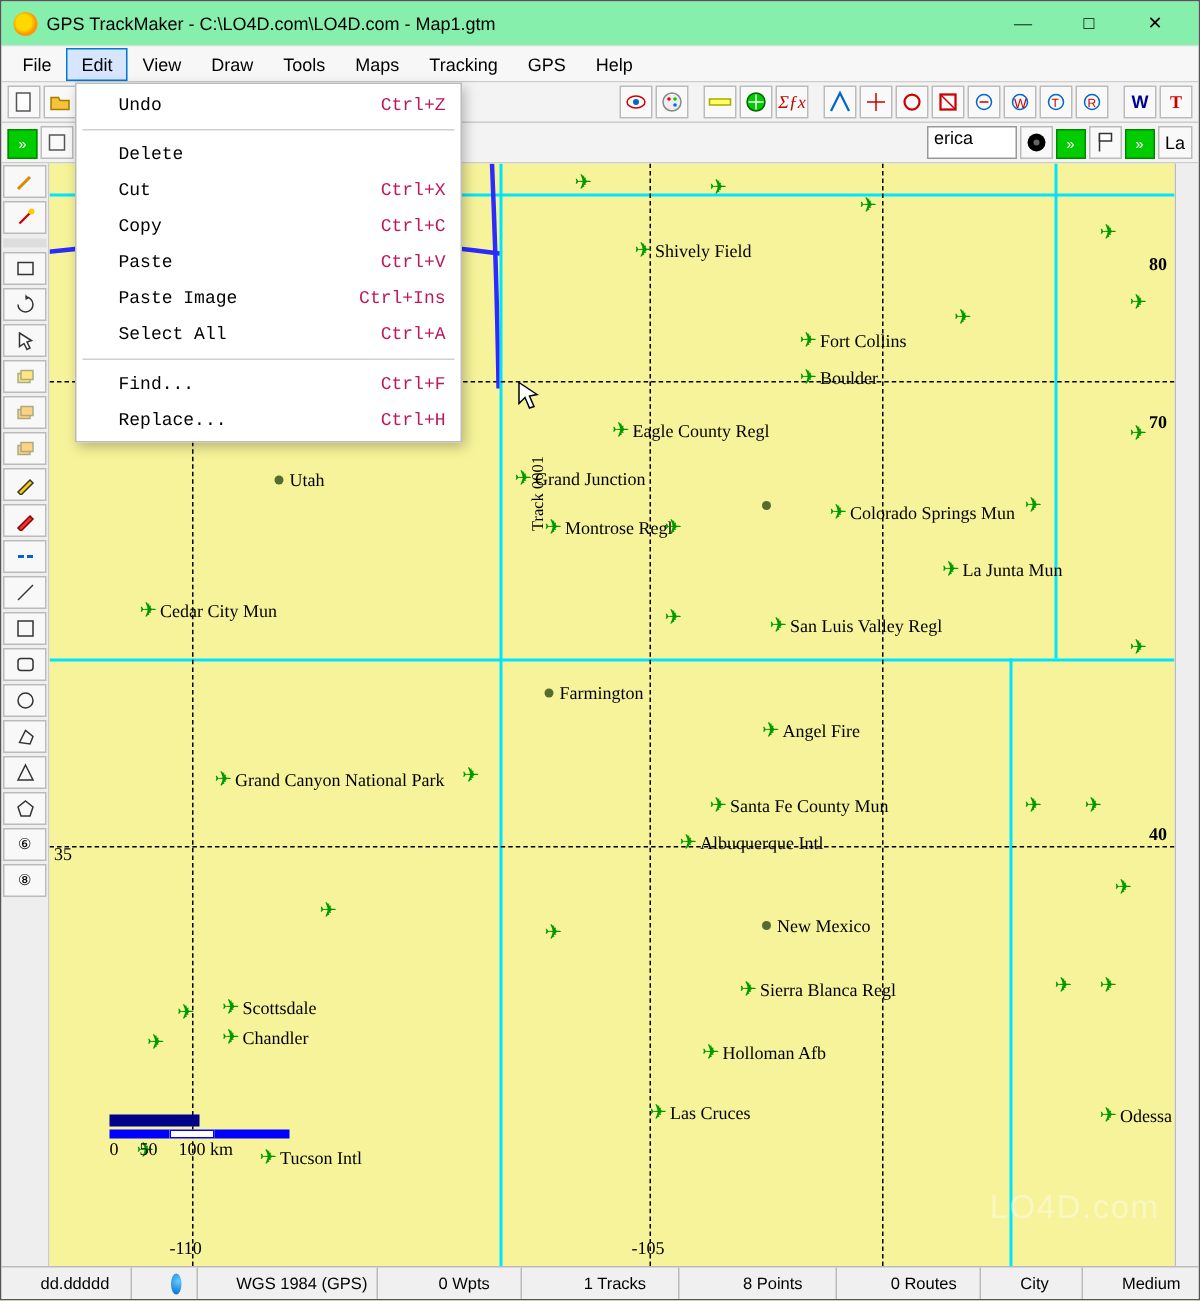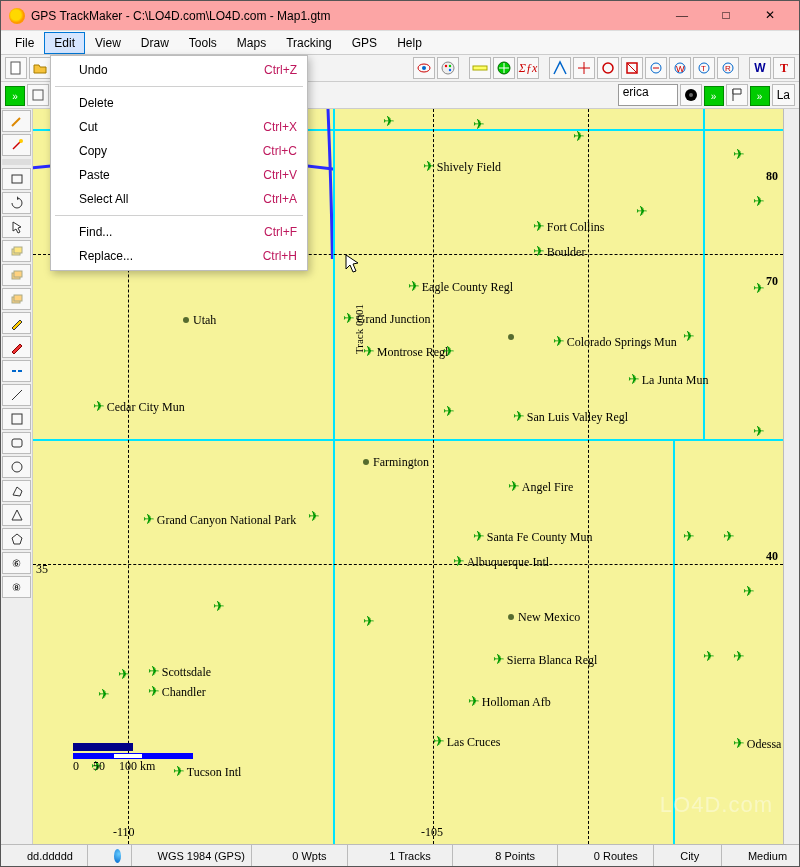--- a/index.html
+++ b/index.html
@@ -1,19 +1,19 @@
 <!DOCTYPE html>
 <html><head>
 <meta charset="utf-8">
 <style>
   * { box-sizing: border-box; margin: 0; padding: 0; }
   body { font-family: "Segoe UI", Tahoma, sans-serif; font-size: 12px; background: #fff; width: 800px; height: 867px; overflow: hidden; position: relative; }
   .window { width: 800px; height: 867px; border: 1px solid #555; display: flex; flex-direction: column; }
   
-  .titlebar { height: 30px; display: flex; align-items: center; padding: 0 8px; background: #fca5a5; border-bottom: 1px solid #ddd; }
+  .titlebar { height: 30px; display: flex; align-items: center; padding: 0 8px; background: #86efac; border-bottom: 1px solid #ddd; }
   .titlebar .app-icon { width: 16px; height: 16px; margin-right: 6px; background: radial-gradient(circle at 7px 7px, #ffd800 40%, #ff9800 60%); border-radius: 50%; }
   .titlebar .title { flex: 1; font-size: 12px; }
   .winbtns { display:flex; gap:2px; }
   .winbtn { width: 42px; height: 28px; display:flex; align-items:center; justify-content:center; font-family: "Segoe UI Symbol"; }
   
   .menubar { height: 24px; display: flex; align-items: flex-end; padding: 0 4px; border-bottom: 1px solid #ccc; background:#f7f7f7; }
   .menuitem { padding: 4px 10px; cursor: default; }
   .menuitem.open { background:#d6e6ff; border:1px solid #0078d7; padding:3px 9px; }
   
   .toolbar { display:flex; align-items:flex-end; gap:2px; padding:2px 4px; border-bottom:1px solid #ccc; background:#f3f3f3; }
@@ -36,21 +36,21 @@
   .plane .lbl { font-family:"Times New Roman",serif; font-size:12px; color:#000; margin-left:2px; }
   .dot { position:absolute; width:6px; height:6px; background:#556b2f; border-radius:50%; }
   .dot .lbl { position:absolute; left:10px; top:-4px; font-family:"Times New Roman",serif; font-size:12px; white-space:nowrap; }
   .scalebar { position:absolute; left:40px; bottom:70px; }
   .scalebar .bar { display:flex; }
   .scalebar .seg { width:40px; height:6px; }
   .scalebar .seg.b { background:#00f; }
   .scalebar .seg.w { background:#fff; border:1px solid #00f; }
   .scalebar .txt { font-family:"Times New Roman",serif; font-size:12px; display:flex; gap:14px; }
   
-  .dropdown { position:absolute; left:50px; top:55px; width:258px; background:#fff; border:1px solid #bcbcbc; box-shadow:2px 3px 8px rgba(0,0,0,0.25); z-index:50; padding:2px 0; }
+  .dropdown { position:absolute; left:50px; top:55px; width:258px; background:#fff; border:1px solid #bcbcbc; box-shadow:2px 3px 8px rgba(0,0,0,0.25); z-index:50; padding:2px 0;font-family:Liberation Mono, monospace; }
   .dditem { display:flex; height:24px; align-items:center; padding:0 10px 0 28px; cursor:default; position:relative; }
   .dditem .shortcut { margin-left:auto; color:#be185d; }
   .ddsep { height:1px; background:#d0d0d0; margin:4px 4px; }
   
   .statusbar { height:22px; display:flex; align-items:center; background:#f0f0f0; border-top:1px solid #bbb; font-size:11px; }
   .statusbar .cell { border-right:1px solid #bbb; height:100%; display:flex; align-items:center; padding:0 6px; white-space:nowrap;margin-left:20px; }
   .globe { width:14px; height:14px; border-radius:50%; background:radial-gradient(circle at 5px 5px,#6cf,#06c); display:inline-block; margin-right:4px;}
   
   .watermark { position:absolute; right:10px; bottom:26px; color:rgba(255,255,255,0.4); font-size:22px; font-weight:300; letter-spacing:1px; pointer-events:none; }
   .roadsvg { position:absolute; inset:0; }
@@ -453,20 +453,24 @@
     </div>
   <div class="dditem">
       <span>Copy</span>
       <span class="shortcut">Ctrl+C</span>
     </div>
   <div class="dditem">
       <span>Paste</span>
       <span class="shortcut">Ctrl+V</span>
     </div>
   <div class="dditem">
+      <span>Paste Image</span>
+      <span class="shortcut">Ctrl+Ins</span>
+    </div>
+  <div class="dditem">
       <span>Select All</span>
       <span class="shortcut">Ctrl+A</span>
     </div>
   <div class="ddsep"></div>
   <div class="dditem">
       <span>Find...</span>
       <span class="shortcut">Ctrl+F</span>
     </div>
   <div class="dditem">
       <span>Replace...</span>

